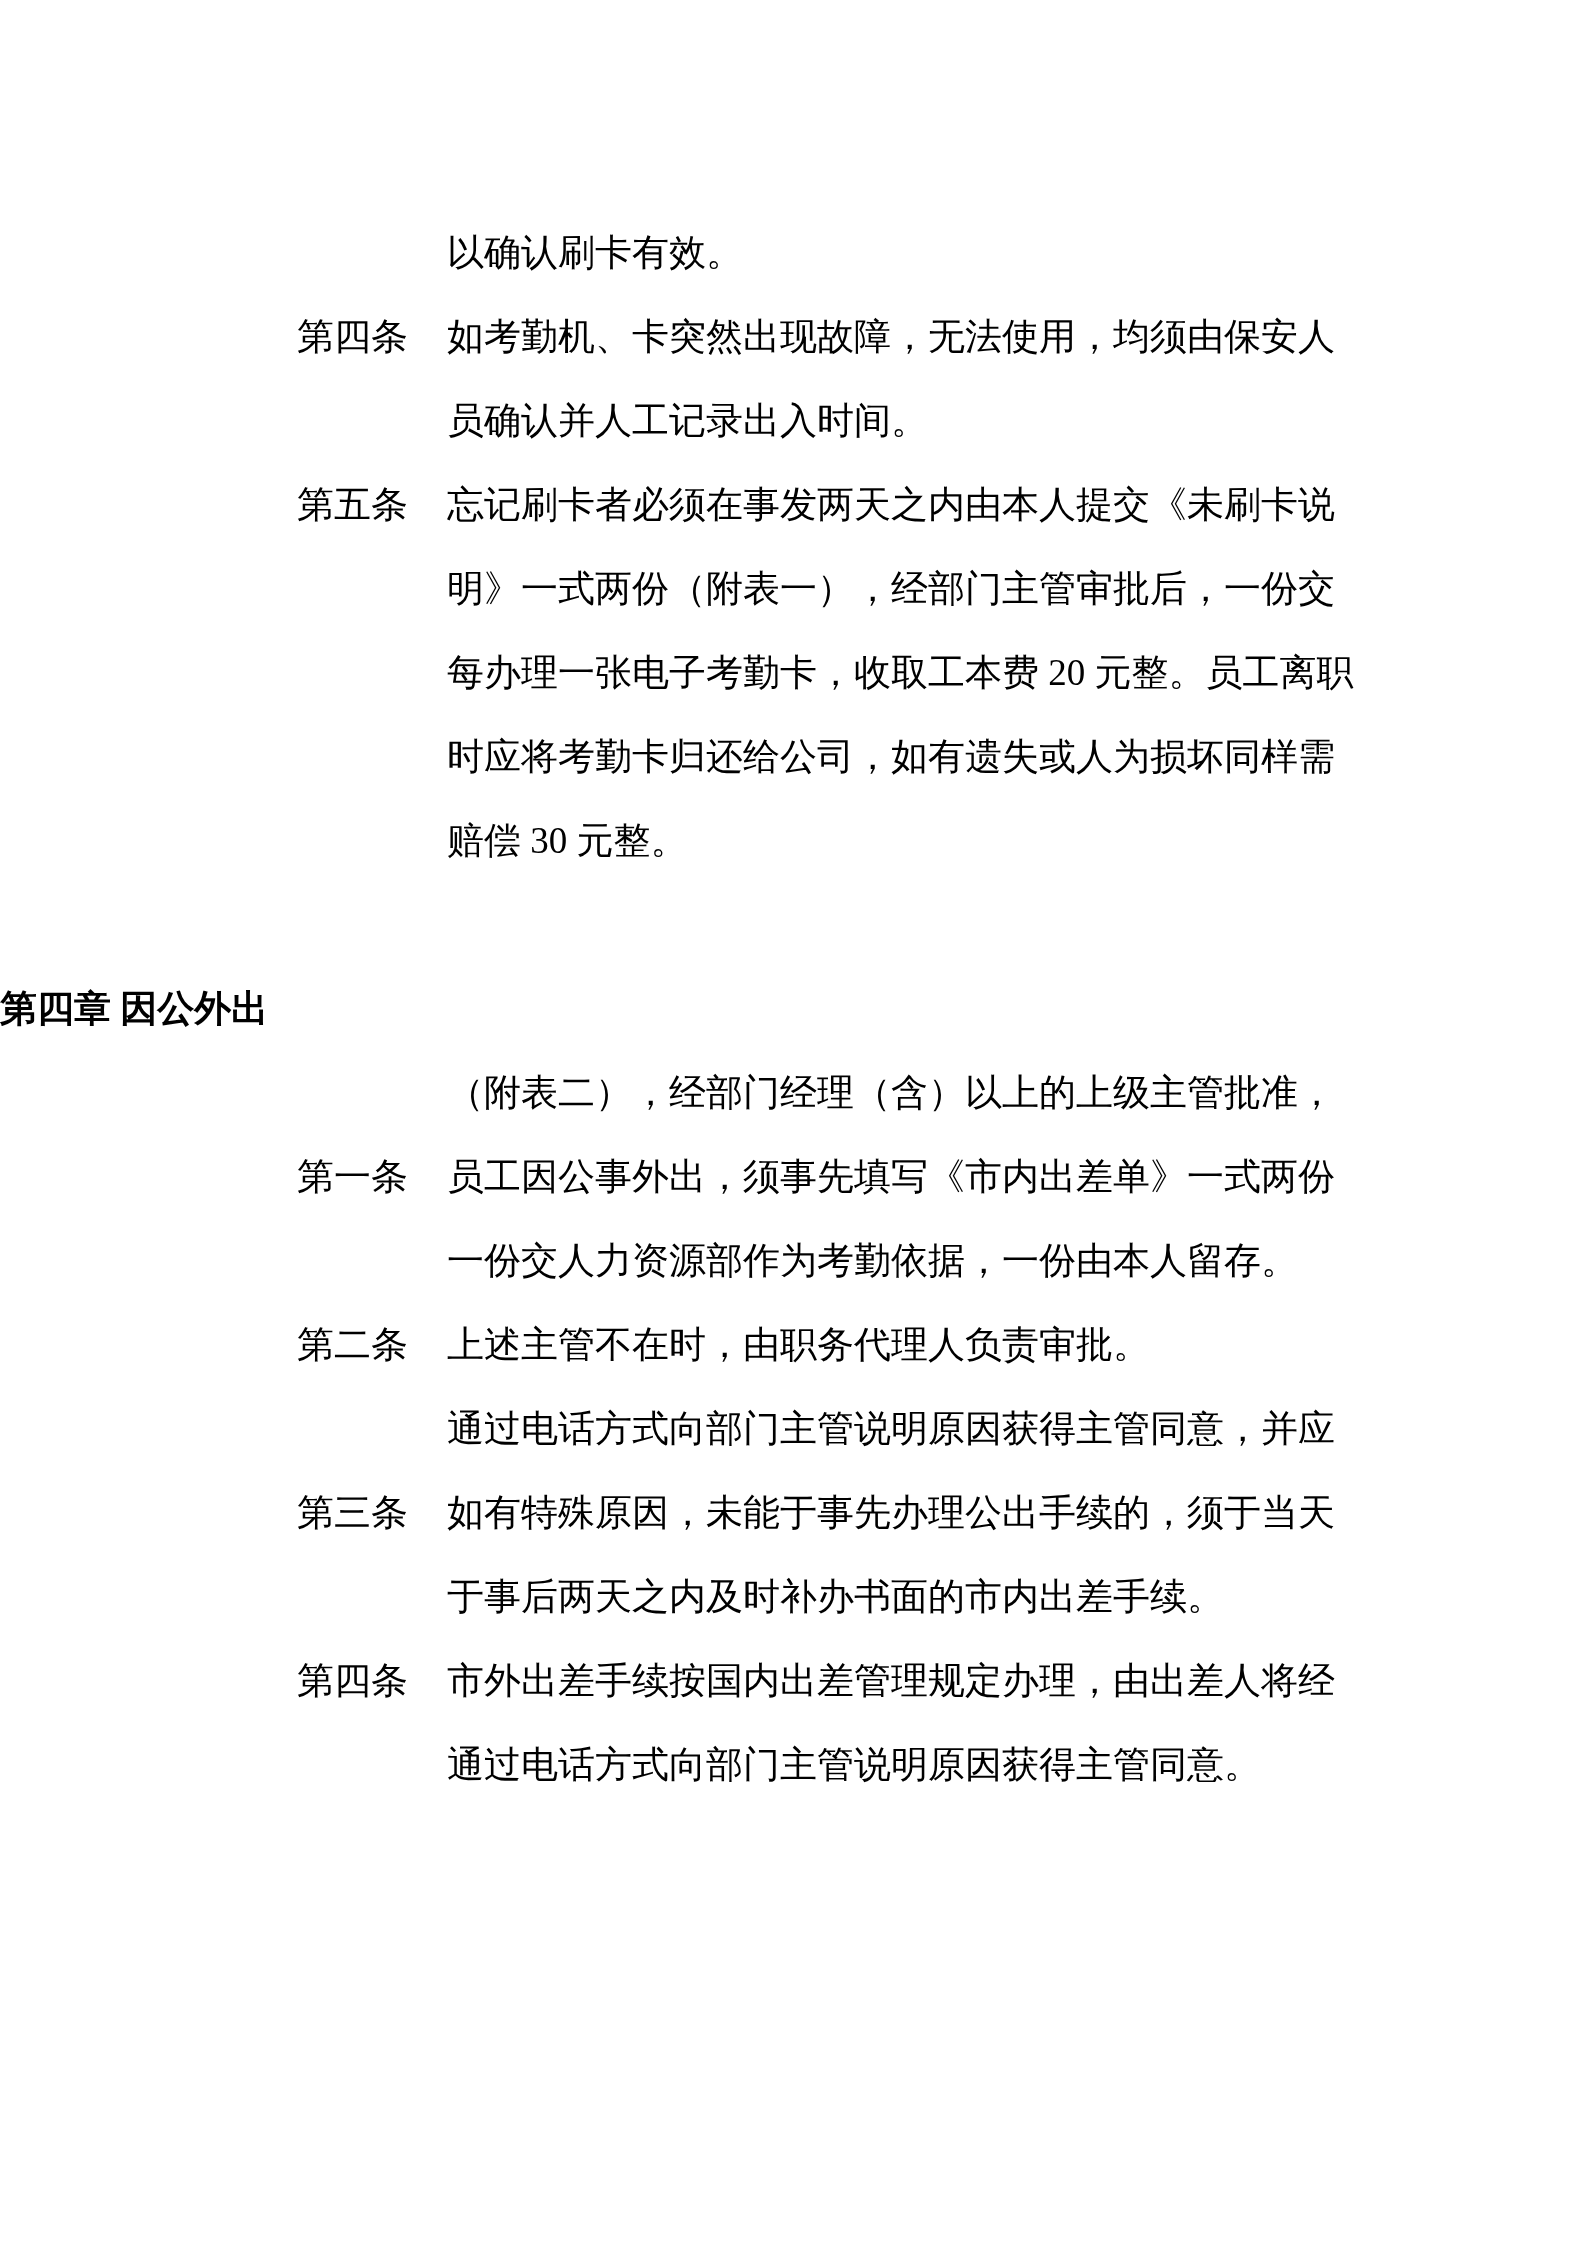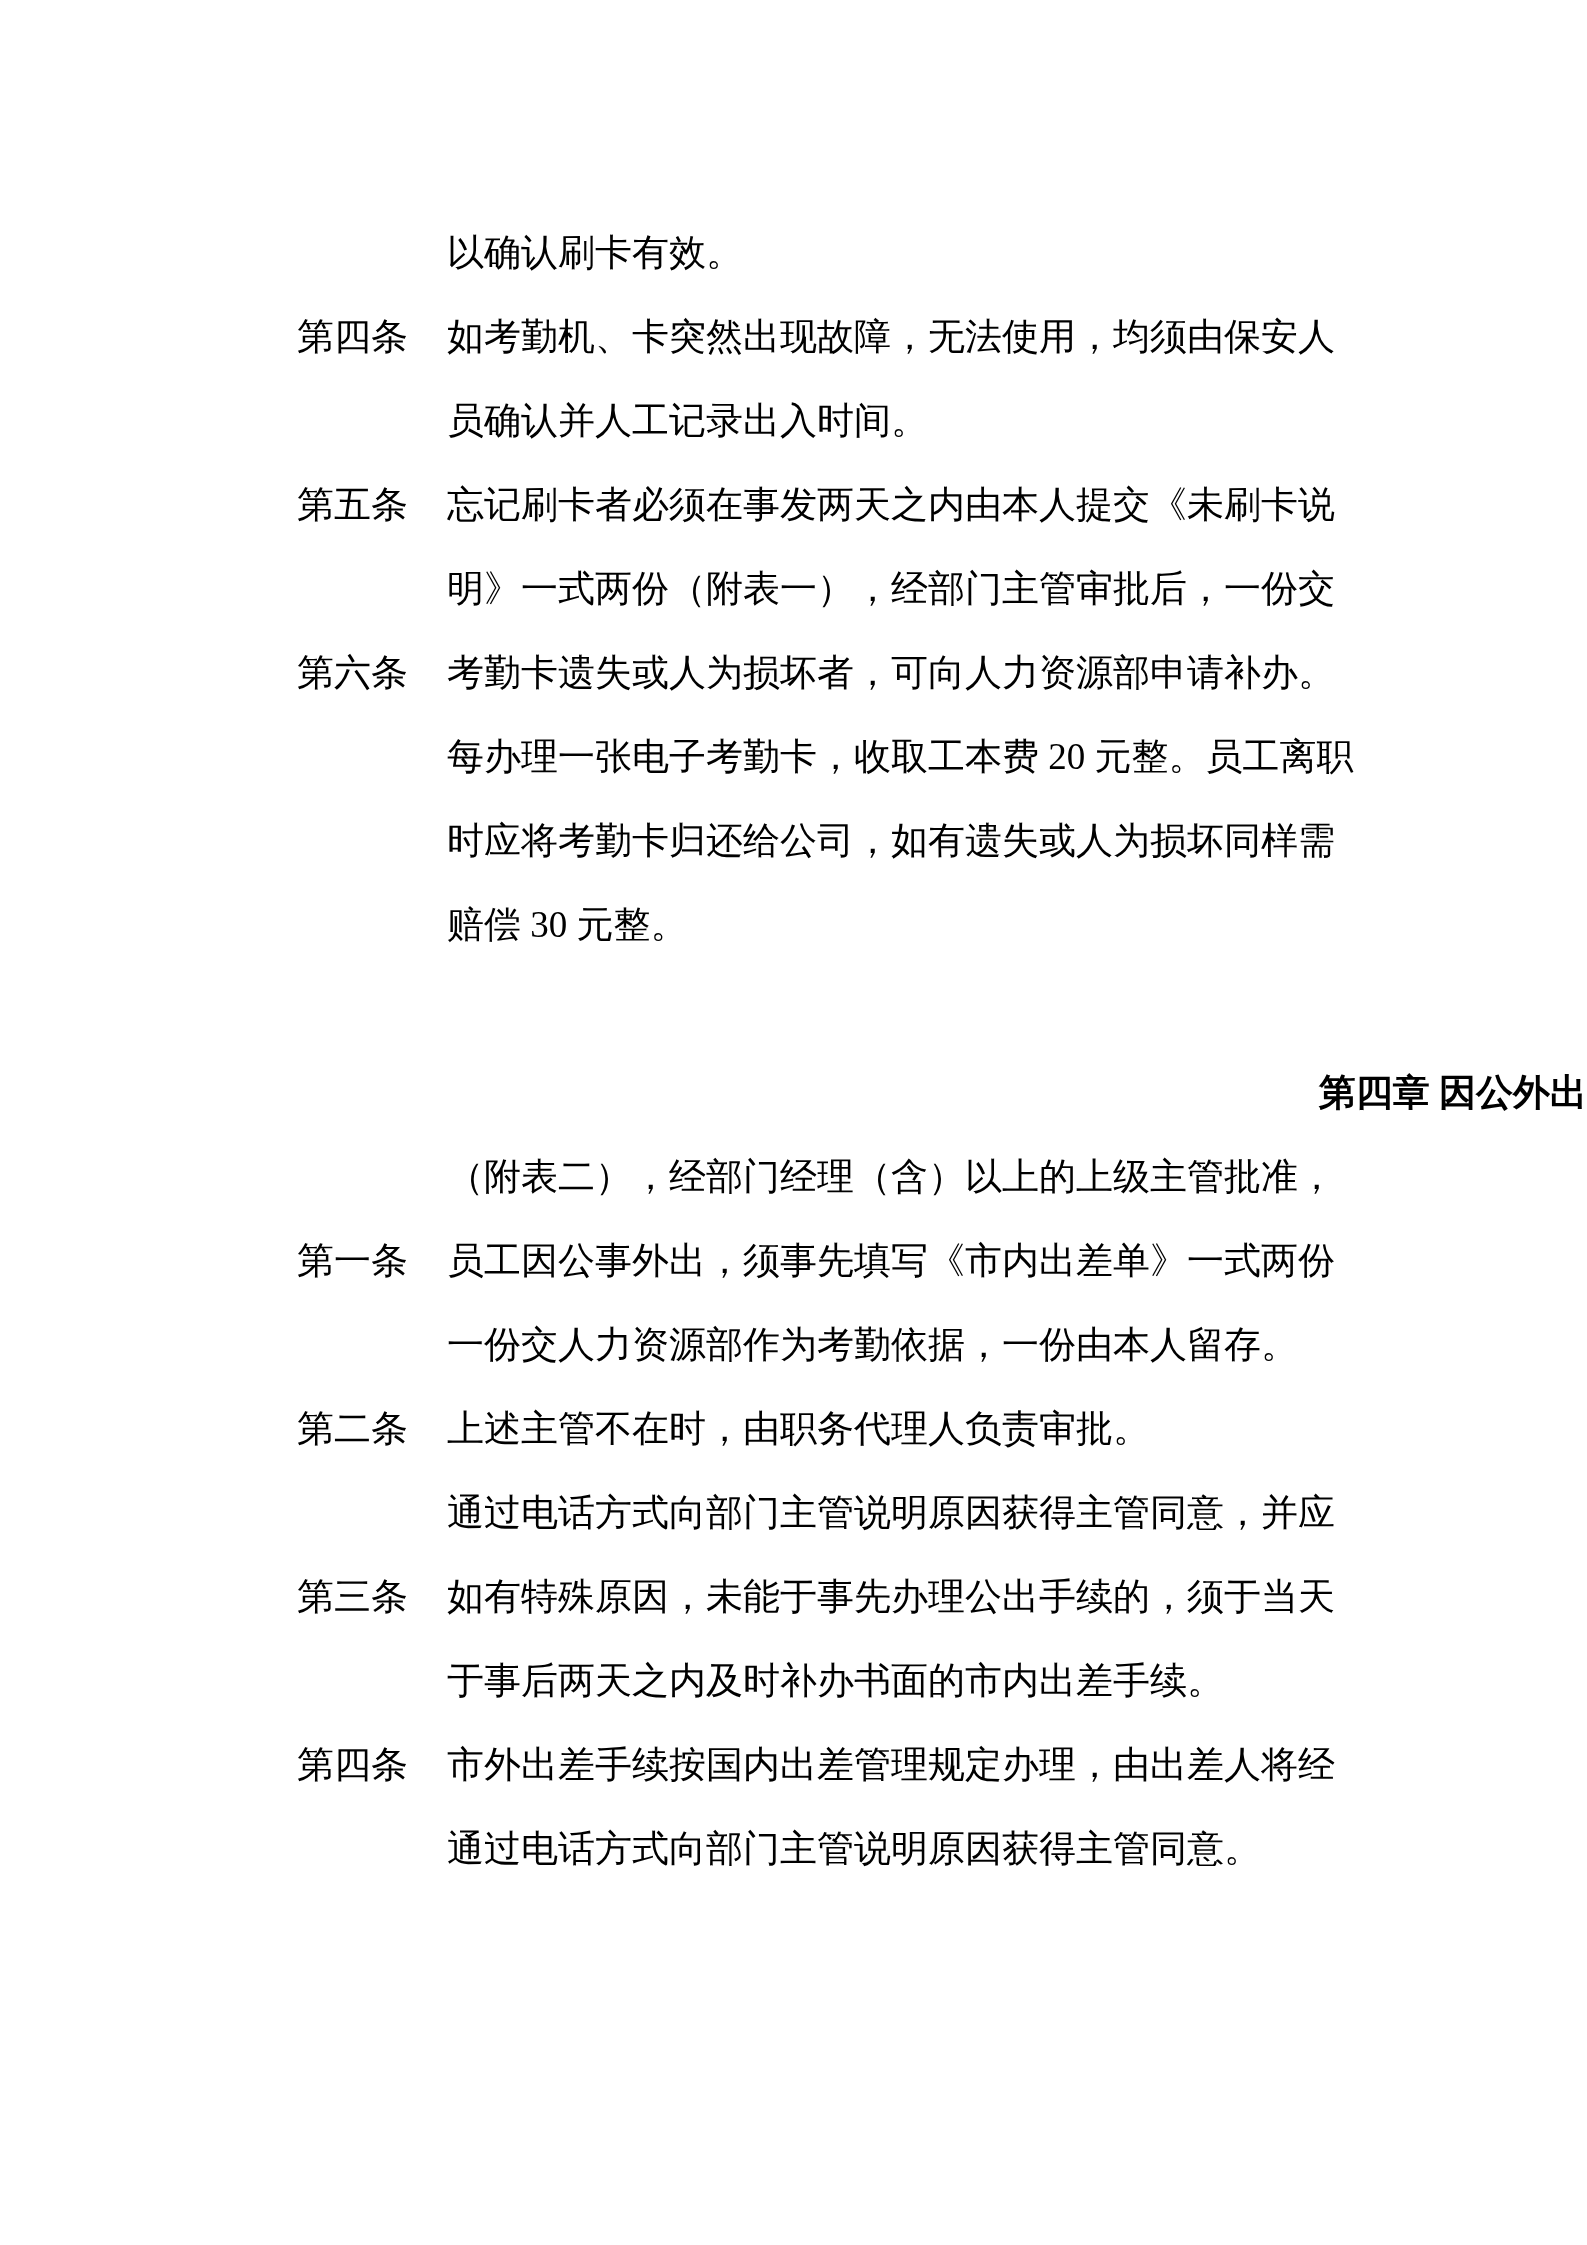--- a/index.html
+++ b/index.html
@@ -31,21 +31,21 @@
     display: inline-block;
     width: 150px;
     vertical-align: top;
   }
   .chapter-heading {
     height: 84px;
     line-height: 84px;
     margin-top: 84px;
     font-size: 37px;
     font-weight: bold;
-    text-align: right;
+    text-align: left;
     white-space: nowrap;
   }
 </style>
 </head>
 <body>
 
 <div class="page">
   <div class="content">
 
     <div class="doc-line">
@@ -55,23 +55,20 @@
       <span class="article-label">第四条</span><span>如考勤机、卡突然出现故障，无法使用，均须由保安人</span>
     </div>
     <div class="doc-line">
       <span class="article-label"></span><span>员确认并人工记录出入时间。</span>
     </div>
     <div class="doc-line">
       <span class="article-label">第五条</span><span>忘记刷卡者必须在事发两天之内由本人提交《未刷卡说</span>
     </div>
     <div class="doc-line">
       <span class="article-label"></span><span>明》一式两份（附表一），经部门主管审批后，一份交</span>
-    </div>
-    <div class="doc-line">
-      <span class="article-label">第六条</span><span>考勤卡遗失或人为损坏者，可向人力资源部申请补办。</span>
     </div>
     <div class="doc-line">
       <span class="article-label"></span><span>每办理一张电子考勤卡，收取工本费 20 元整。员工离职</span>
     </div>
     <div class="doc-line">
       <span class="article-label"></span><span>时应将考勤卡归还给公司，如有遗失或人为损坏同样需</span>
     </div>
     <div class="doc-line">
       <span class="article-label"></span><span>赔偿 30 元整。</span>
     </div>

